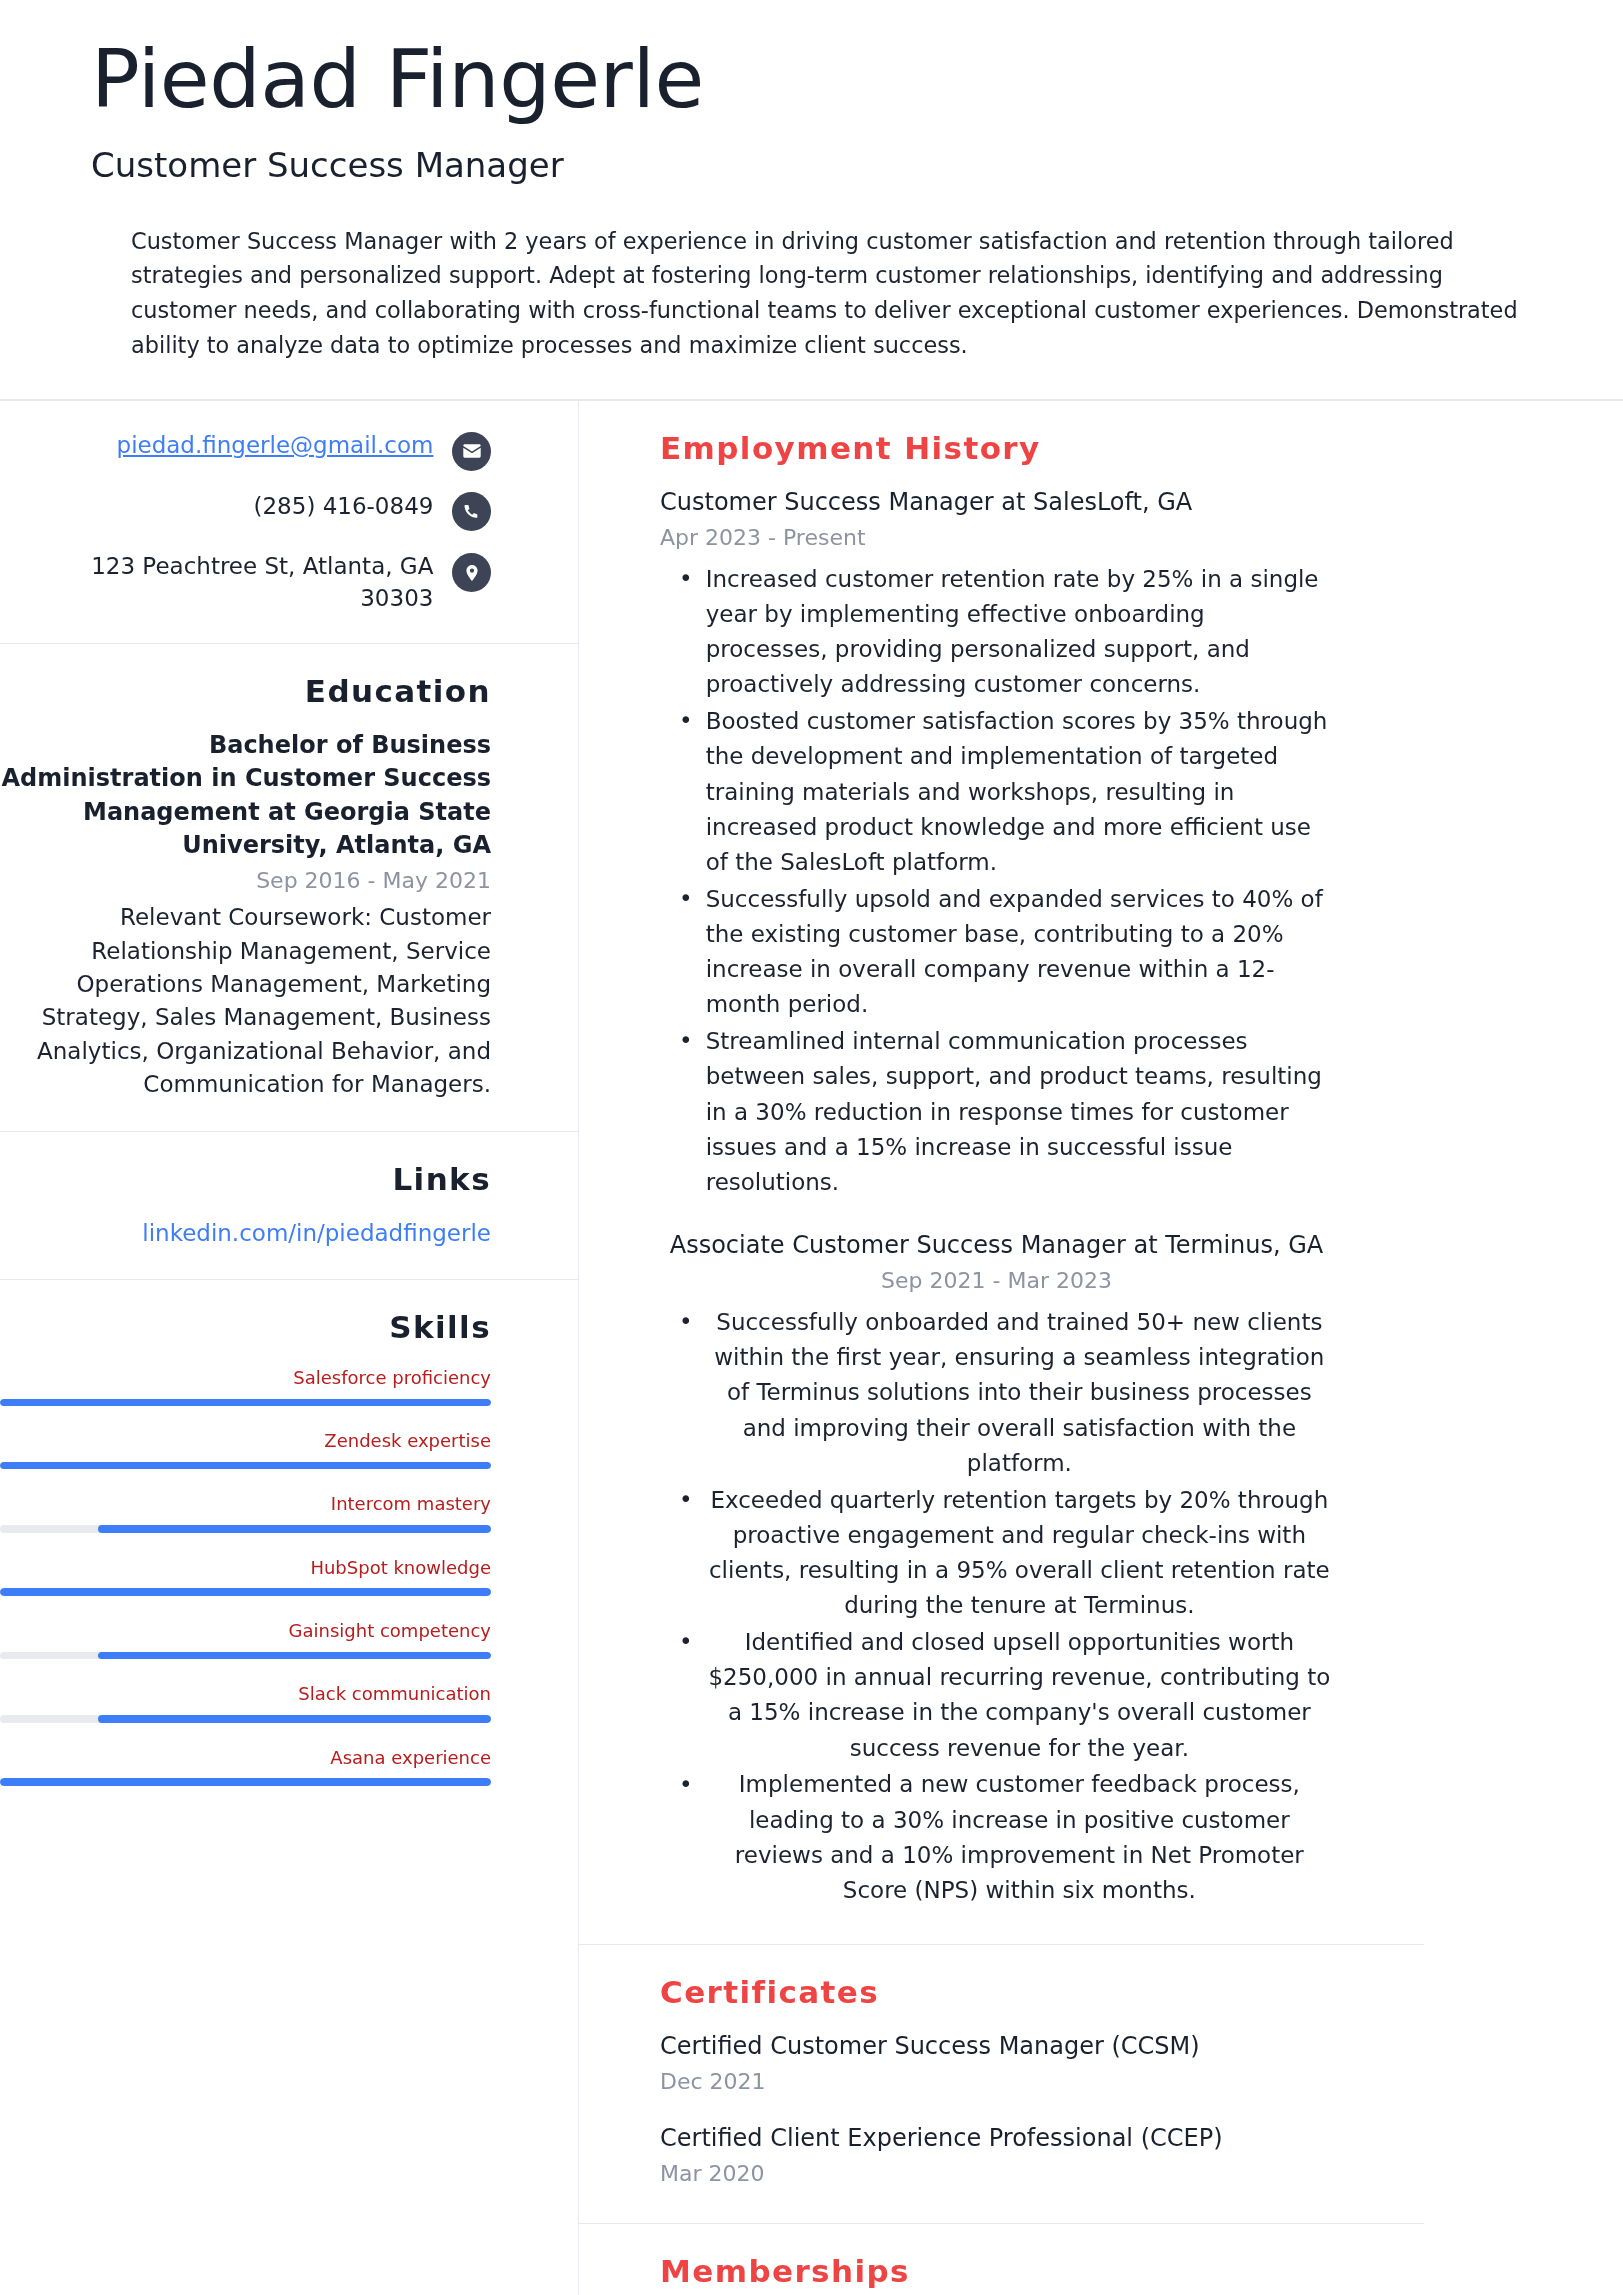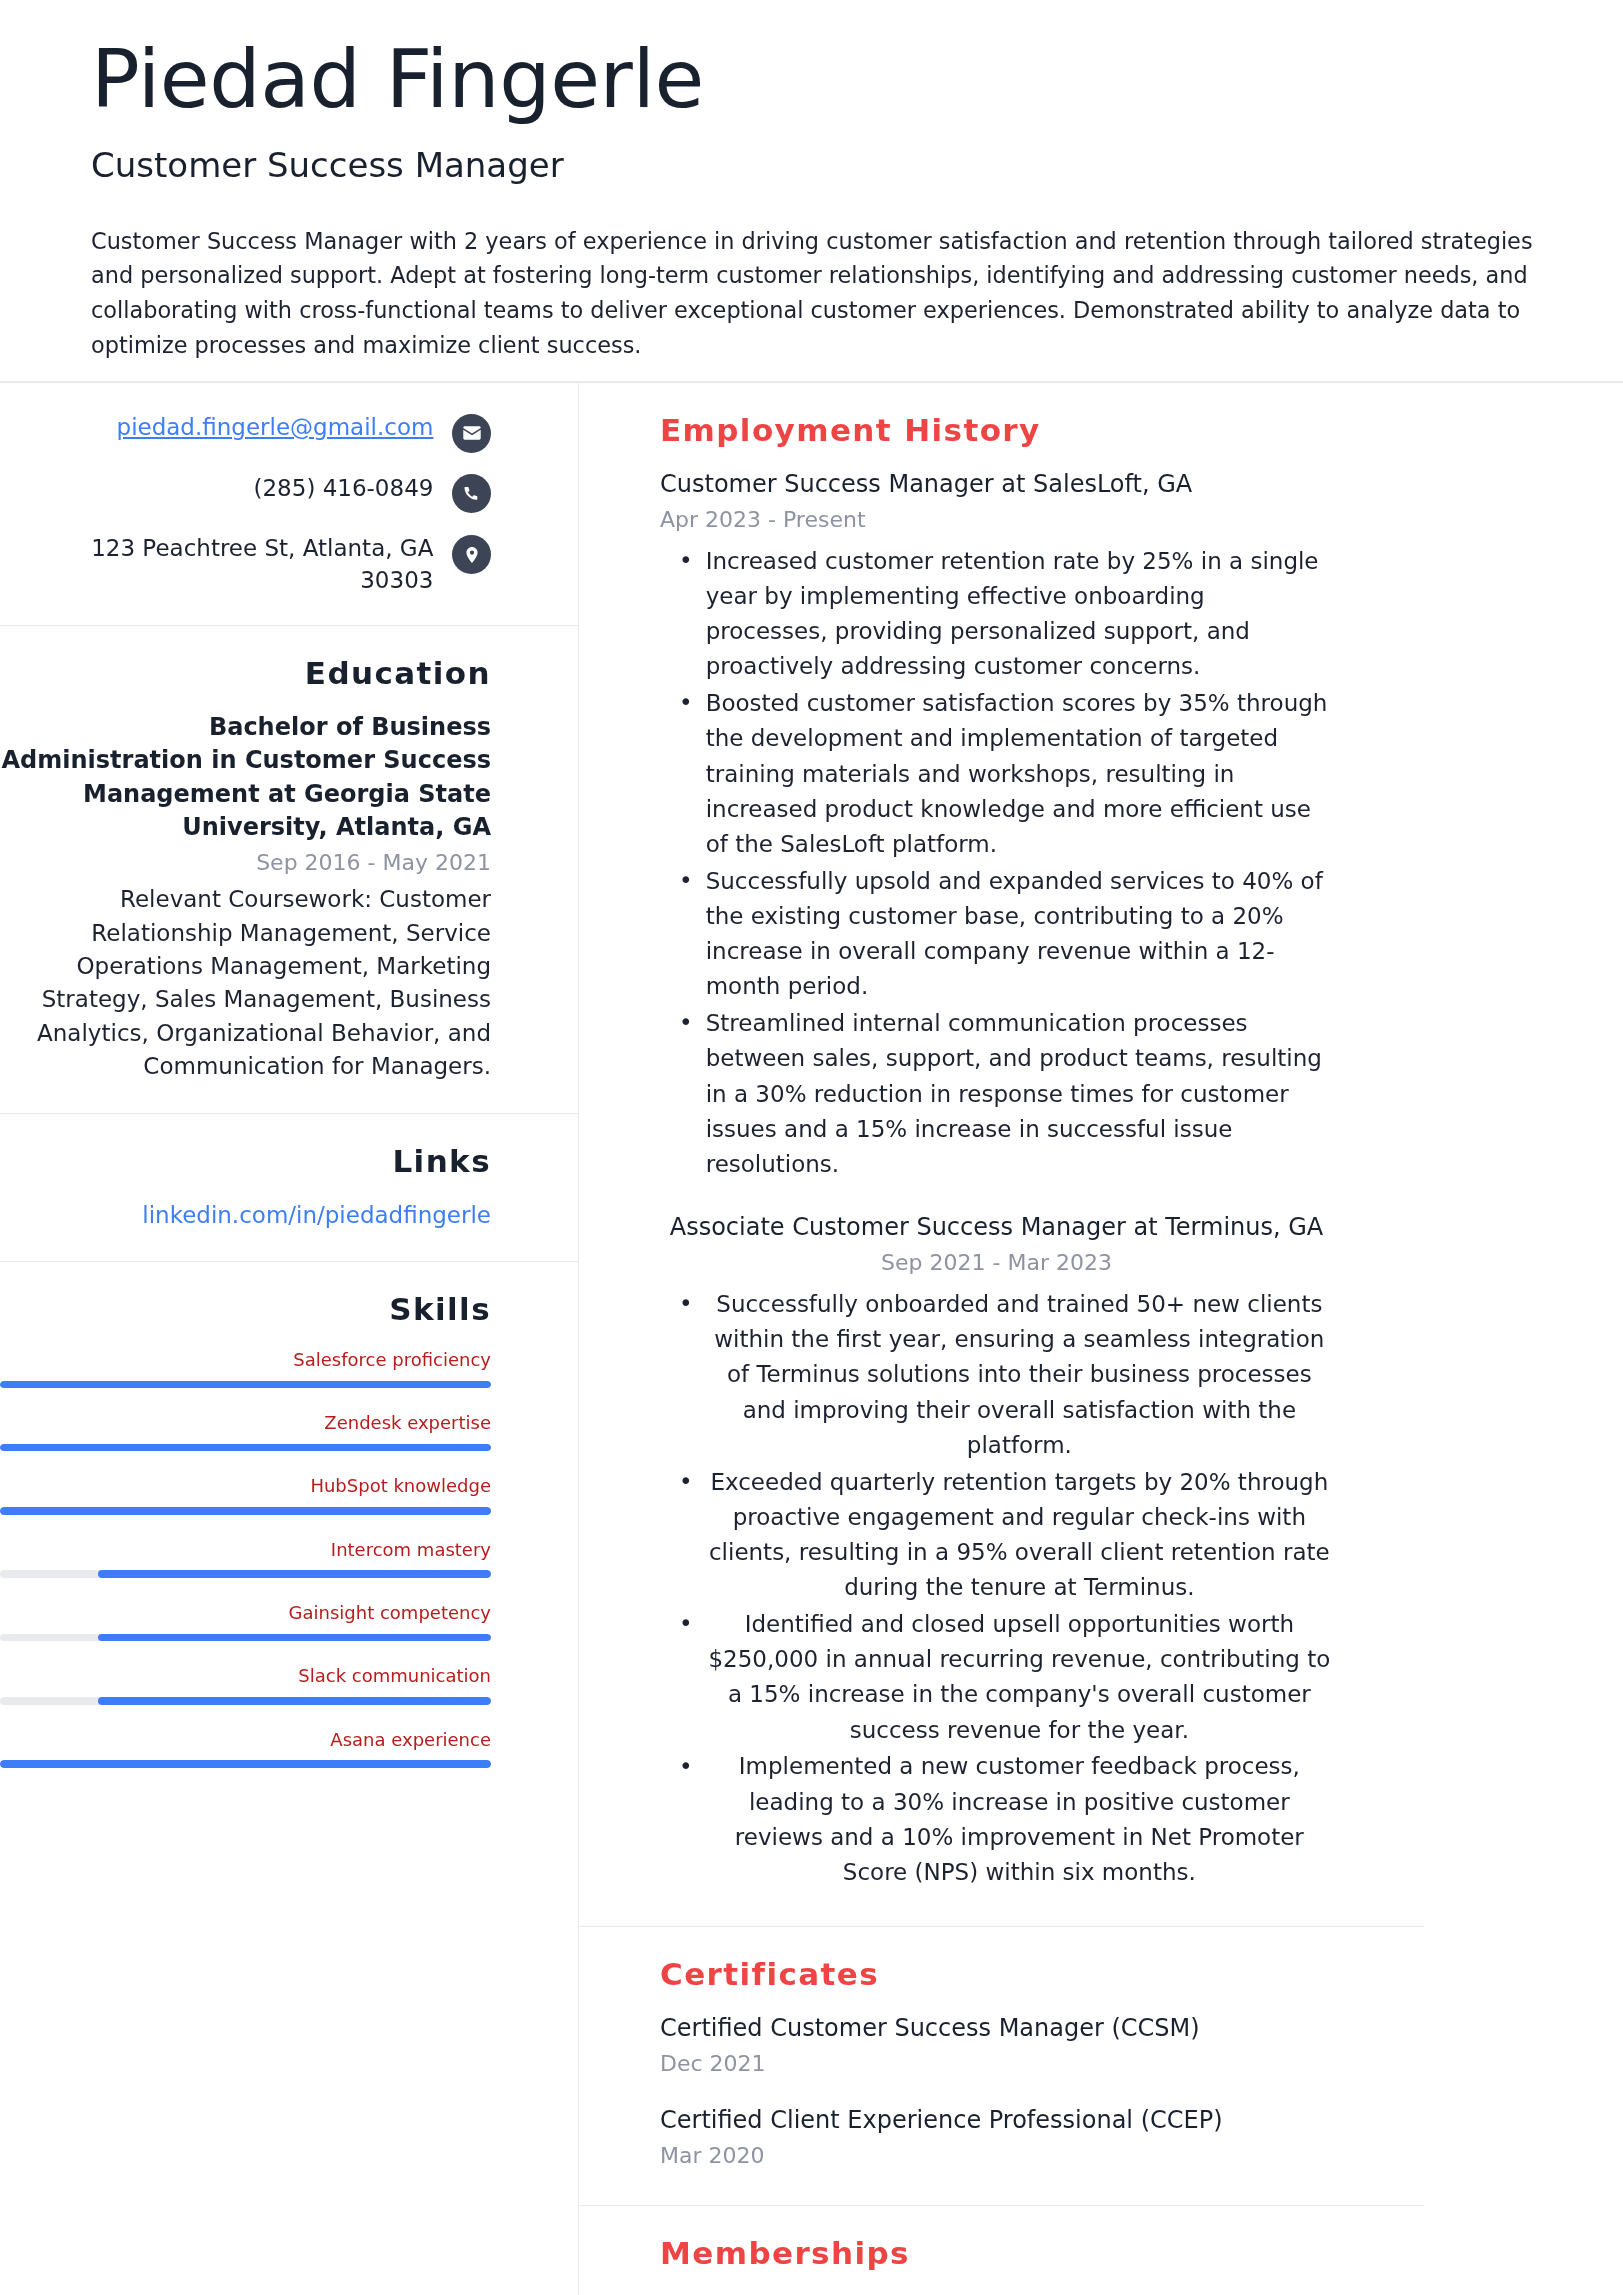--- a/index.html
+++ b/index.html
@@ -32,21 +32,22 @@
     line-height: 1.3;
     color: #19202e;
     margin-top: 18.6px;
   }
   .summary {
     margin-top: 36px;
     font-size: 22.4px;
     line-height: 1.56;
     color: #1c2230;
     max-width: 1446px;
-    padding-bottom: 18px;
+    padding-bottom: 36px;
+    margin-left: 40px;
   }
 
   .hrule { height: 1.7px; background: #e7e9ee; width: 100%; }
 
   
   .columns { display: flex; align-items: stretch; width: 1424px; }
 
   .left-col {
     width: 579px;
     flex: 0 0 579px;
@@ -271,30 +272,30 @@
         </div>
 
         <div class="skill">
           <div class="skill-name">Zendesk expertise</div>
           <div class="skill-track">
             <div class="skill-fill" style="width: 100%;"></div>
           </div>
         </div>
 
         <div class="skill">
+          <div class="skill-name">Intercom mastery</div>
+          <div class="skill-track">
+            <div class="skill-fill" style="width: 80%;"></div>
+          </div>
+        </div>
+
+        <div class="skill">
           <div class="skill-name">HubSpot knowledge</div>
           <div class="skill-track">
             <div class="skill-fill" style="width: 100%;"></div>
-          </div>
-        </div>
-
-        <div class="skill">
-          <div class="skill-name">Intercom mastery</div>
-          <div class="skill-track">
-            <div class="skill-fill" style="width: 80%;"></div>
           </div>
         </div>
 
         <div class="skill">
           <div class="skill-name">Gainsight competency</div>
           <div class="skill-track">
             <div class="skill-fill" style="width: 80%;"></div>
           </div>
         </div>
 

